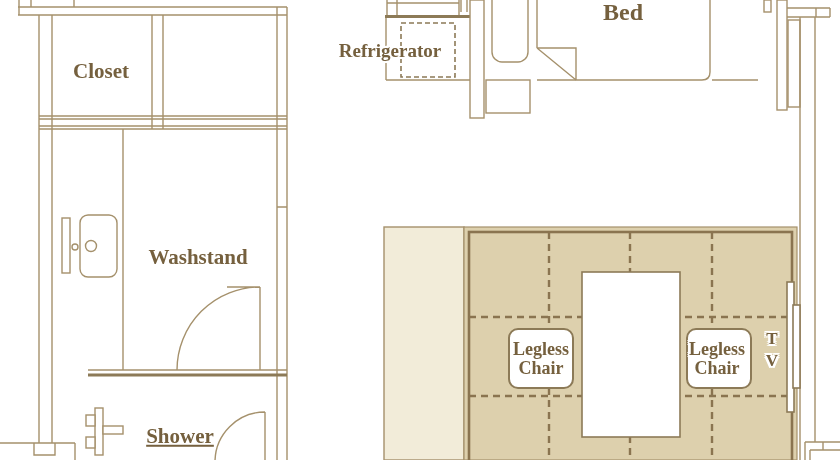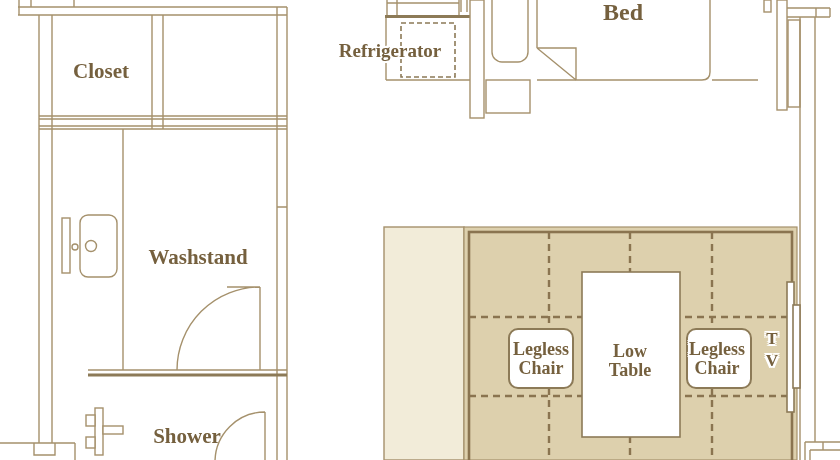--- a/index.html
+++ b/index.html
@@ -110,31 +110,27 @@
   </svg>
 
   <div class="label" style="left:101px; top:71px; font-size:21px;">Closet</div>
 
   <div class="label halo" style="left:390px; top:51px; font-size:19px;">Refrigerator</div>
 
   <div class="label" style="left:623px; top:13px; font-size:24px;">Bed</div>
 
   <div class="label" style="left:198px; top:247px; font-size:21px;margin-top:10px;">Washstand</div>
 
-  <div class="label" style="left:187px; top:436px; font-size:21px;">Shower</div>
+  <div class="label" style="left:180px; top:436px; font-size:21px;text-decoration:underline;">Shower</div>
 
   <div class="label halo" style="left:541px; top:359px; font-size:18px;">
     <span>Legless</span>
     <span>Chair</span>
   </div>
 
-  <div class="label halo" style="left:630px; top:361px; font-size:18px;">
-    <span>Low</span>
-    <span>Table</span>
-  </div>
 
   <div class="label halo" style="left:717px; top:359px; font-size:18px;">
     <span>Legless</span>
     <span>Chair</span>
   </div>
 
   <div class="label halo" style="left:772px; top:350px; font-size:17px; line-height:1.3;">
     <span>T</span>
     <span>V</span>
   </div>

